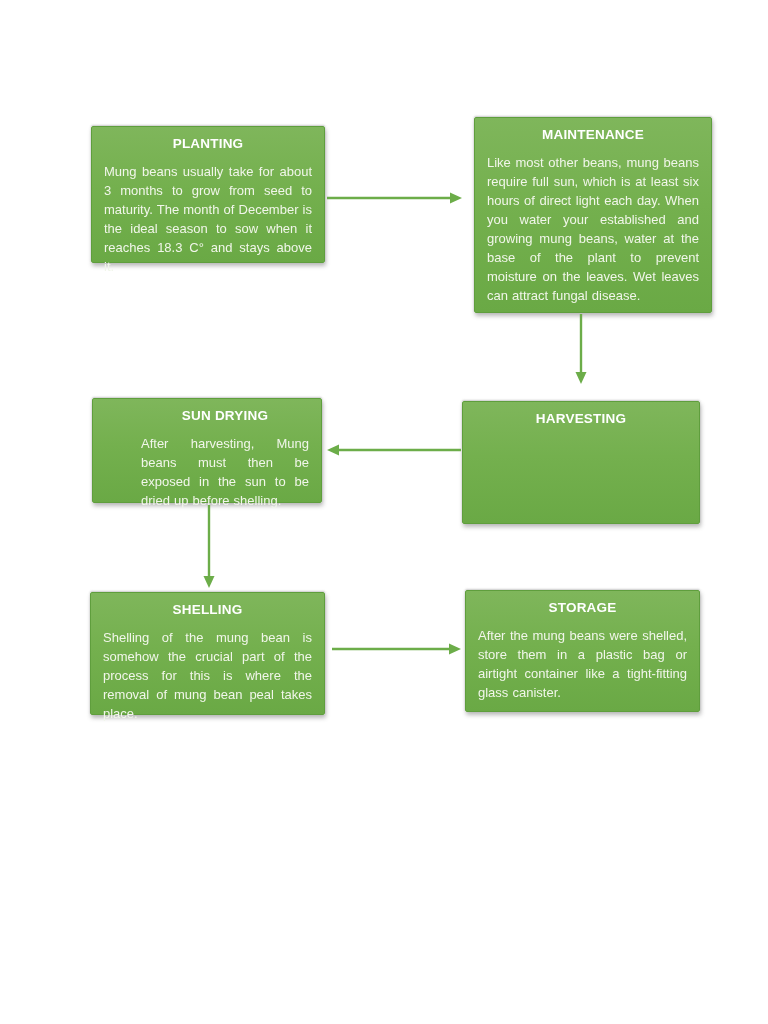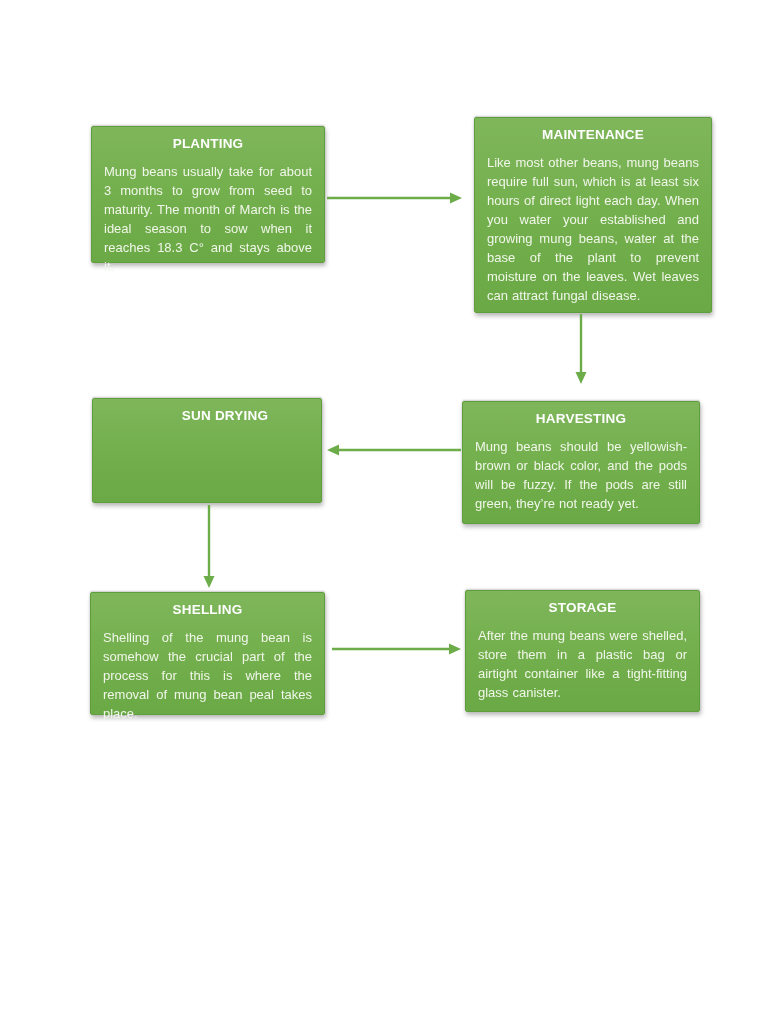--- a/index.html
+++ b/index.html
@@ -62,35 +62,35 @@
     fill: var(--arrow-color);
   }
 </style>
 </head>
 <body>
 
 <div class="page">
 
   <div class="node" style="left:91px; top:126px; width:234px; height:137px;">
     <div class="node-title">PLANTING</div>
-    <div class="node-body">Mung beans usually take for about 3 months to grow from seed to maturity. The month of March is the ideal season to sow when it reaches 18.3 C° and stays above it.</div>
+    <div class="node-body">Mung beans usually take for about 3 months to grow from seed to maturity. The month of December is the ideal season to sow when it reaches 18.3 C° and stays above it.</div>
   </div>
 
   <div class="node" style="left:462px; top:117px; width:238px; height:196px;margin-left:12px;">
     <div class="node-title">MAINTENANCE</div>
     <div class="node-body">Like most other beans, mung beans require full sun, which is at least six hours of direct light each day. When you water your established and growing mung beans, water at the base of the plant to prevent moisture on the leaves. Wet leaves can attract fungal disease.</div>
   </div>
 
   <div class="node" style="left:462px; top:401px; width:238px; height:123px;">
     <div class="node-title">HARVESTING</div>
-    <div class="node-body">Mung beans should be yellowish-brown or black color, and the pods will be fuzzy. If the pods are still green, they’re not ready yet.</div>
   </div>
 
   <div class="node" style="left:92px; top:398px; width:230px; height:105px;padding-left:48px;">
     <div class="node-title">SUN DRYING</div>
+    <div class="node-body">After harvesting, Mung beans must then be exposed in the sun to be dried up before shelling.</div>
   </div>
 
   <div class="node" style="left:465px; top:590px; width:235px; height:122px;">
     <div class="node-title">STORAGE</div>
     <div class="node-body">After the mung beans were shelled, store them in a plastic bag or airtight container like a tight-fitting glass canister.</div>
   </div>
 
   <div class="node" style="left:90px; top:592px; width:235px; height:123px;">
     <div class="node-title">SHELLING</div>
     <div class="node-body">Shelling of the mung bean is somehow the crucial part of the process for this is where the removal of mung bean peal takes place.</div>

